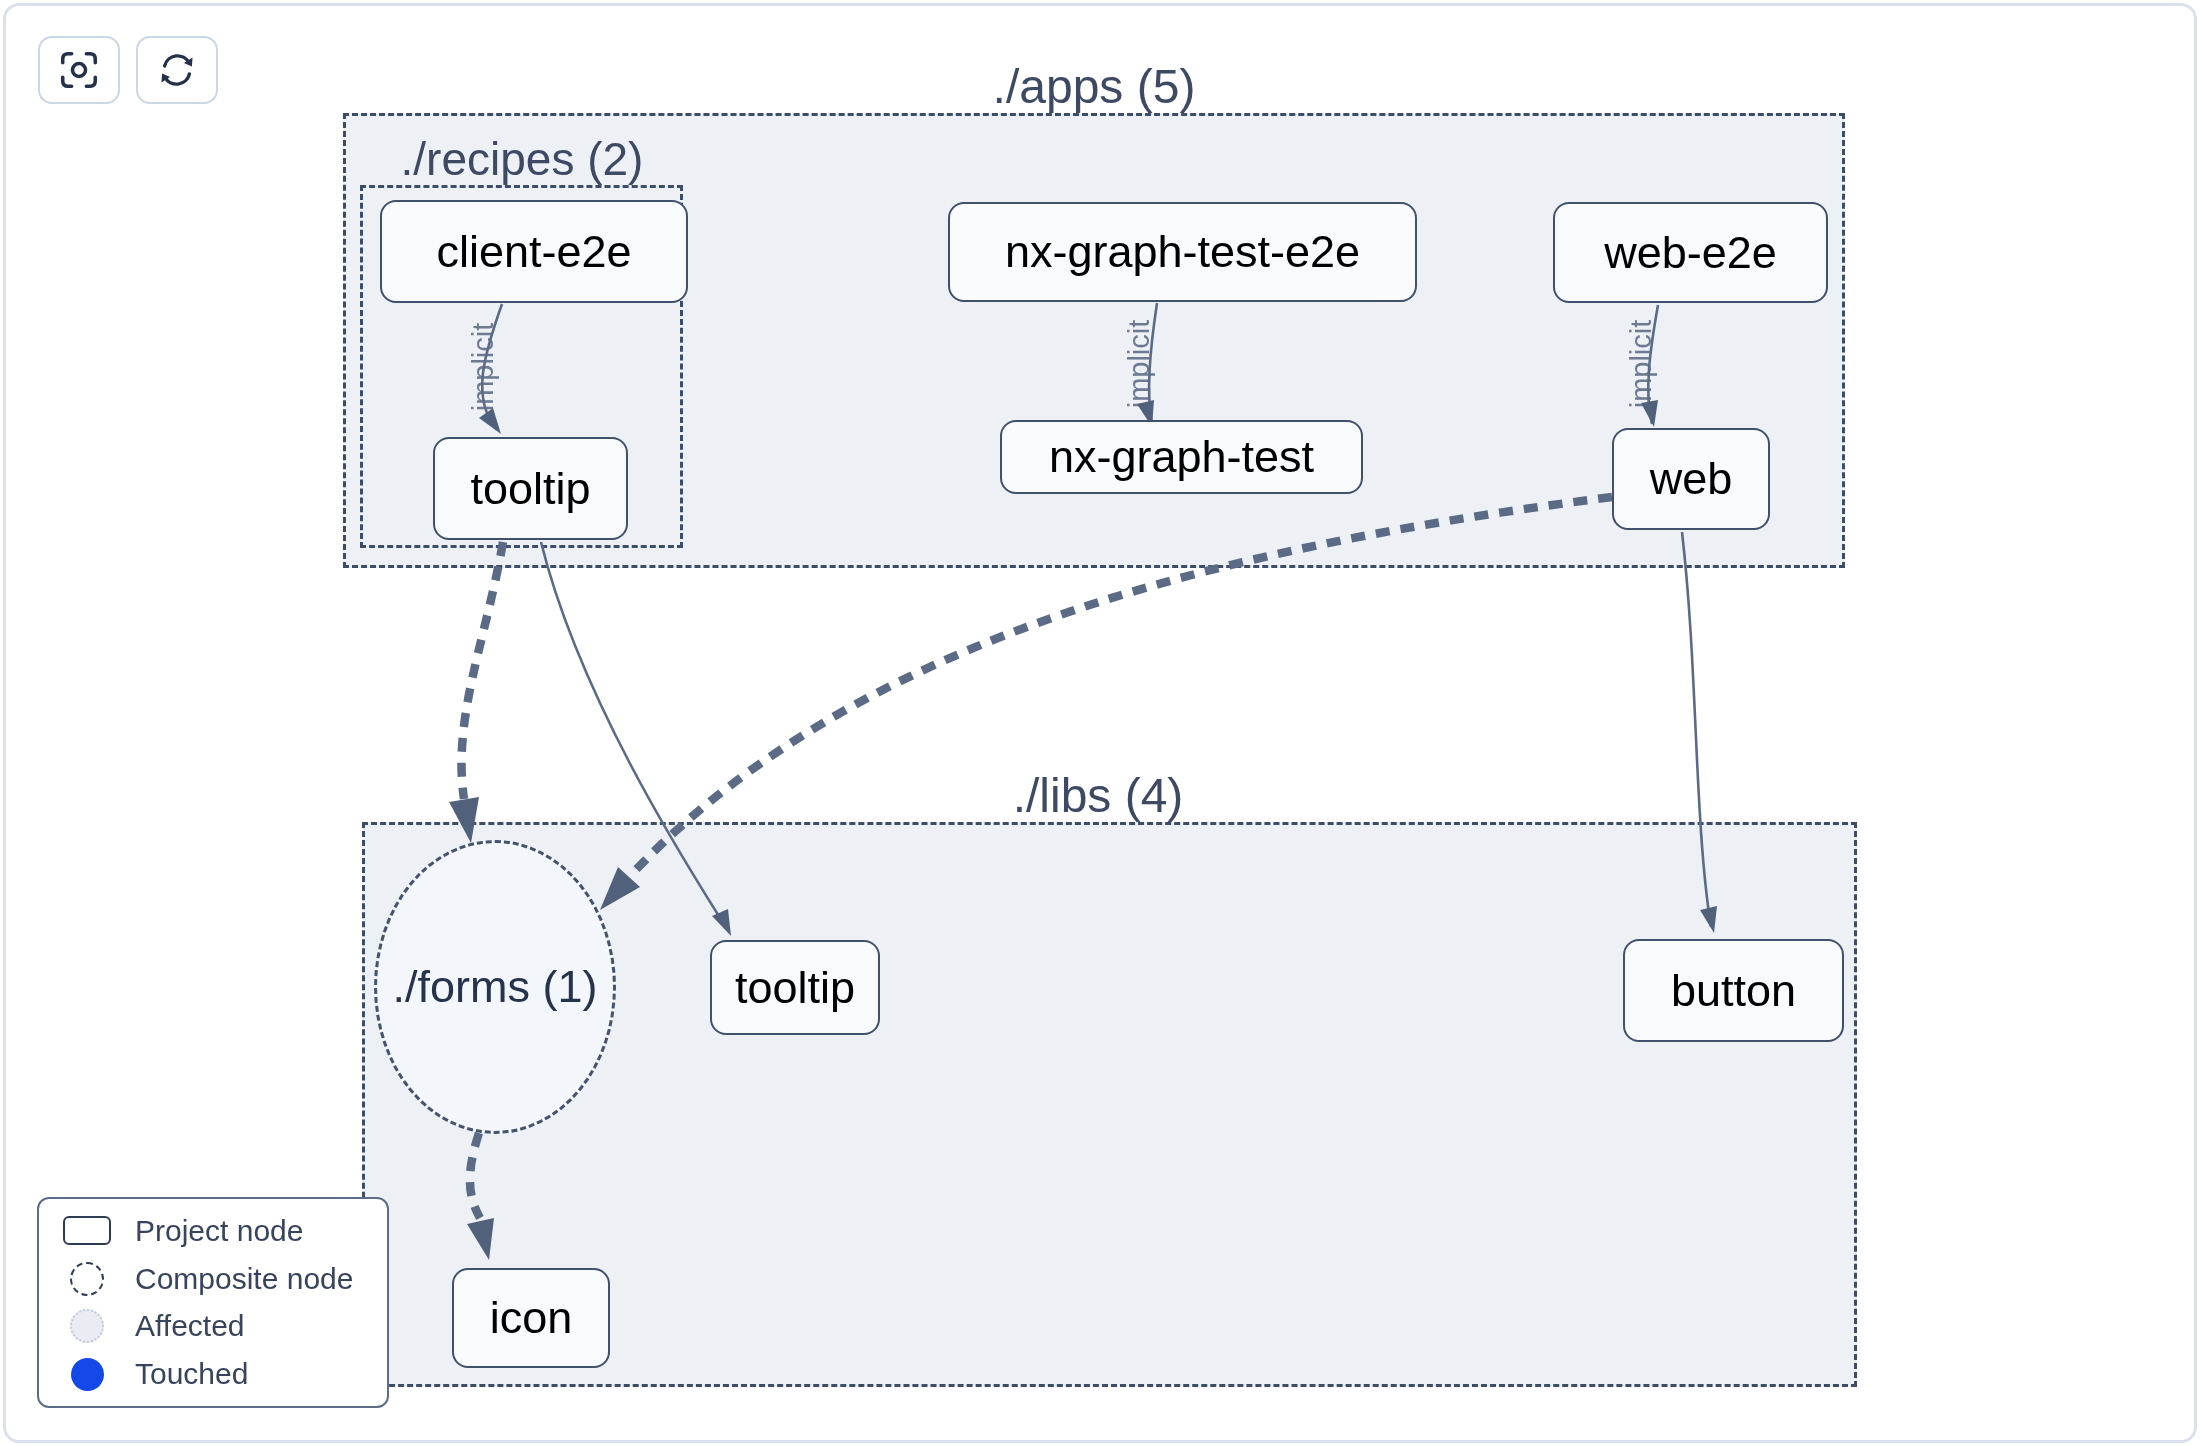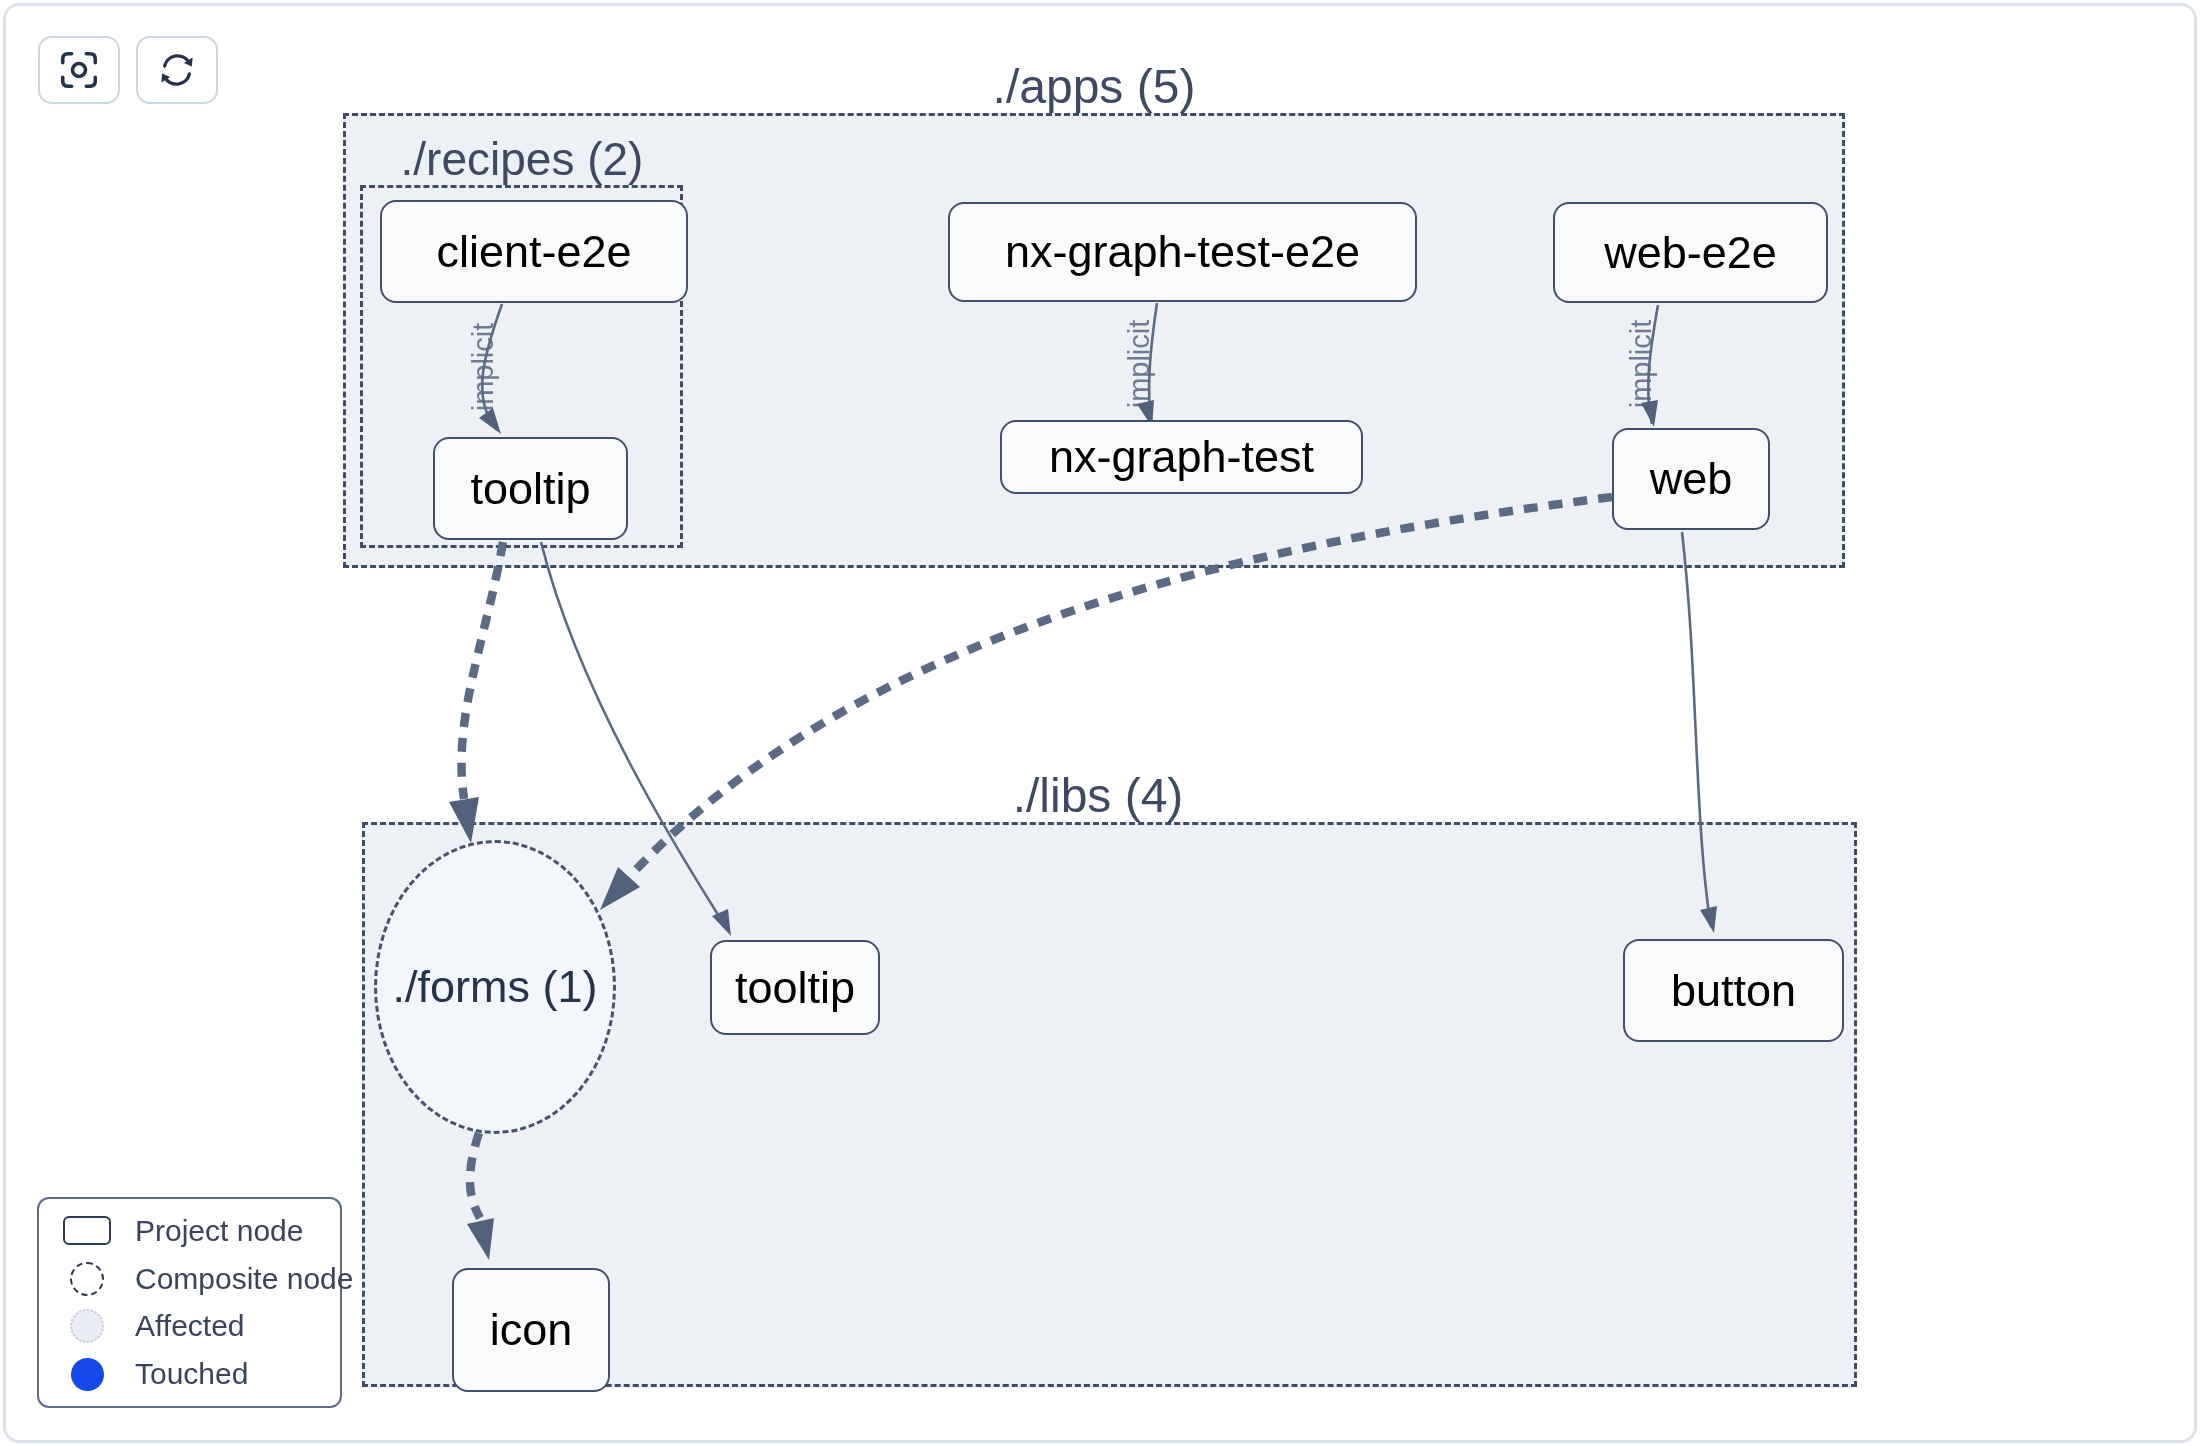--- a/index.html
+++ b/index.html
@@ -36,21 +36,21 @@
   .edge-label{fill:#6d7a92;font-size:29px;font-family:"Liberation Sans",sans-serif;text-anchor:middle;dominant-baseline:middle;}
   
   .tool-btn{
     position:absolute;width:82px;height:68px;background:#ffffff;
     border:2.5px solid #ccd6e4;border-radius:14px;box-sizing:border-box;
     display:flex;align-items:center;justify-content:center;cursor:pointer;padding:0;
   }
   .tool-btn svg{display:block;}
   
   .legend{
-    position:absolute;left:37px;top:1197px;width:305px;height:211px;
+    position:absolute;left:37px;top:1197px;width:352px;height:211px;
     background:#ffffff;border:2.5px solid #5d6d88;border-radius:12px;box-sizing:border-box;
     display:flex;flex-direction:column;justify-content:space-around;padding:8px 0;
   }
   .legend-row{display:flex;align-items:center;height:44px;}
   .legend-swatch-col{width:96px;display:flex;align-items:center;justify-content:center;flex:0 0 96px;}
   .legend-label{font-size:30px;color:#38445b;white-space:nowrap;}
   .sw-project{width:48px;height:29px;border:2.5px solid #2e3b55;border-radius:6px;background:#fff;box-sizing:border-box;}
   .sw-composite{width:34px;height:34px;border:2.5px dashed #2e3b55;border-radius:50%;background:#fff;box-sizing:border-box;}
   .sw-affected{width:34px;height:34px;border:2px dotted #c3cbd6;border-radius:50%;background:#e9edf3;box-sizing:border-box;}
   .sw-touched{width:33px;height:33px;border-radius:50%;background:#1448e8;}
@@ -97,21 +97,21 @@
   </svg>
 
   <div class="node" style="left:380px;top:200px;width:308px;height:103px;">client-e2e</div>
   <div class="node" style="left:948px;top:202px;width:469px;height:100px;">nx-graph-test-e2e</div>
   <div class="node" style="left:1553px;top:202px;width:275px;height:101px;">web-e2e</div>
   <div class="node" style="left:433px;top:437px;width:195px;height:103px;">tooltip</div>
   <div class="node" style="left:1000px;top:420px;width:363px;height:74px;">nx-graph-test</div>
   <div class="node" style="left:1612px;top:428px;width:158px;height:102px;">web</div>
   <div class="node" style="left:682px;top:940px;width:170px;height:95px;margin-left:28px;">tooltip</div>
   <div class="node" style="left:1623px;top:939px;width:221px;height:103px;">button</div>
-  <div class="node" style="left:452px;top:1268px;width:158px;height:124px;">icon</div>
+  <div class="node" style="left:452px;top:1268px;width:158px;height:100px;">icon</div>
 
   <button class="tool-btn" style="left:38px;top:36px;">
     <span>
       <svg width="42" height="42" viewBox="0 0 40 40" fill="none" stroke="#25314a" stroke-width="3.4" stroke-linecap="round">
         <path d="M13 4.5 H9.5 Q4.5 4.5 4.5 9.5 V13"></path>
         <path d="M27 4.5 H30.5 Q35.5 4.5 35.5 9.5 V13"></path>
         <path d="M13 35.5 H9.5 Q4.5 35.5 4.5 30.5 V27"></path>
         <path d="M27 35.5 H30.5 Q35.5 35.5 35.5 30.5 V27"></path>
         <circle cx="20" cy="20" r="6.2"></circle>
       </svg>

